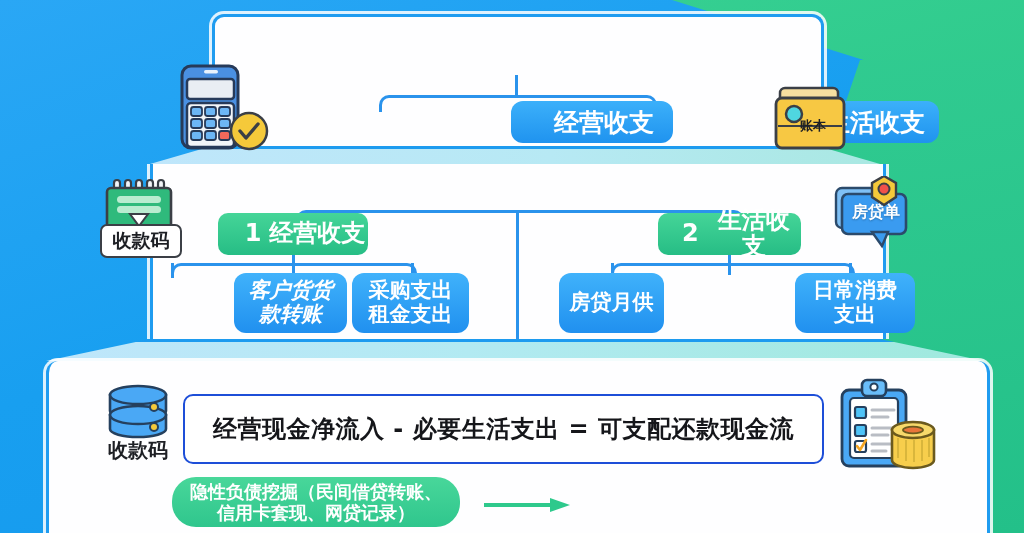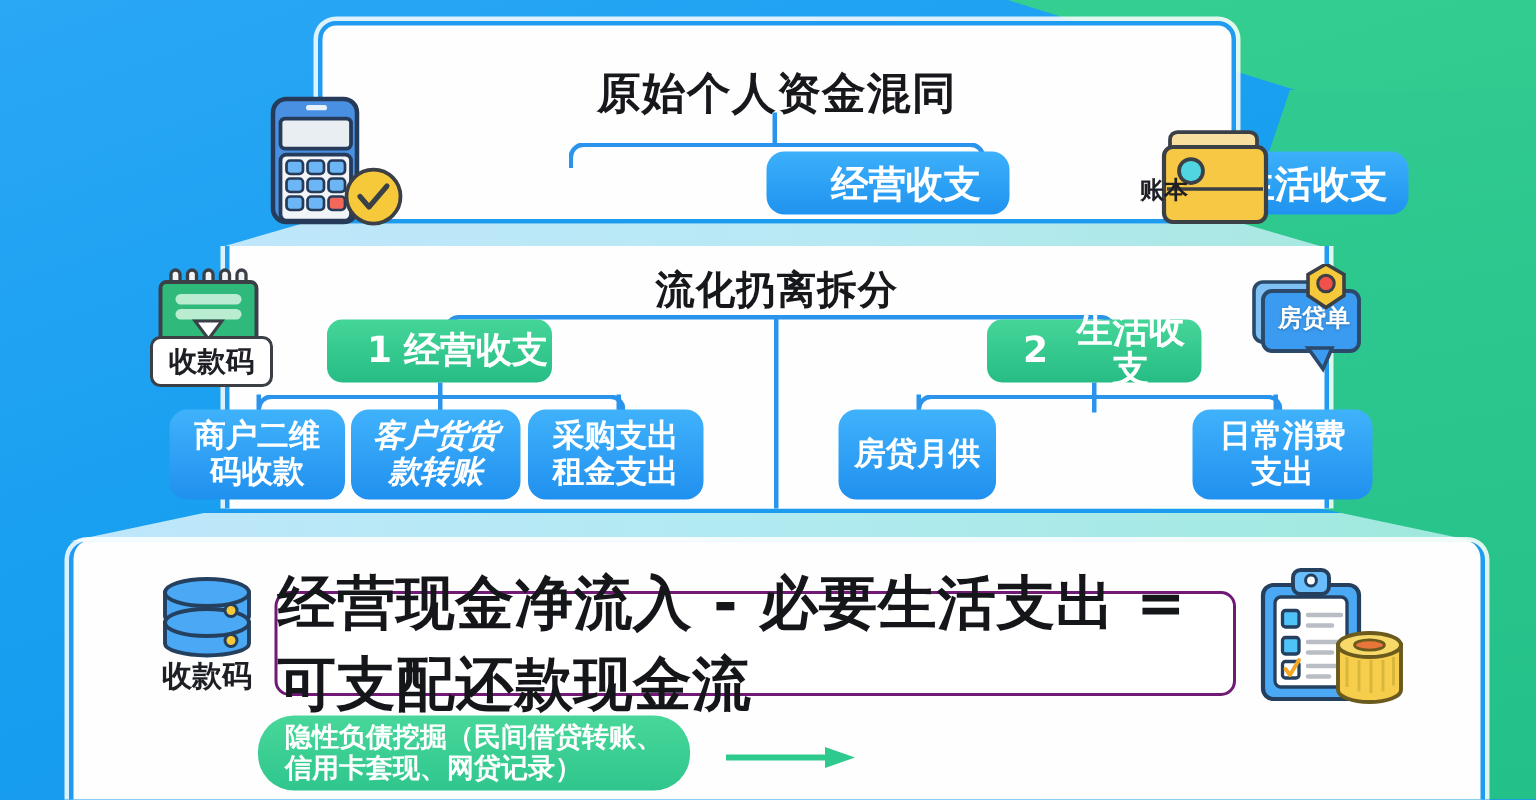--- a/index.html
+++ b/index.html
@@ -88,27 +88,27 @@
   #l5{left:677px;top:273px;width:107px;}
   #l6{left:795px;top:273px;width:120px;}
 
   
   .conn{position:absolute;background:#2a93ec;} .conn-v{width:3px;}
   .bracket{position:absolute;border:3px solid #2a93ec;border-bottom:none;border-radius:10px 10px 0 0;}
 
   
   #formula{
     position:absolute;left:183px;top:394px;width:637px;height:66px;
-    border:2px solid #701a75;border-radius:10px;background:#fff;
+    border:2px solid #1d4ed8;border-radius:10px;background:#fff;
     display:flex;align-items:center;justify-content:center;
-    font-size:39px;font-weight:bold;color:#15161a;letter-spacing:.5px;
+    font-size:24px;font-weight:bold;color:#15161a;letter-spacing:.5px;
   }
   #gbox1{position:absolute;left:172px;top:477px;width:288px;height:50px;
     background:linear-gradient(180deg,#48d79a 0%,#2fc68d 100%);border-radius:24px;
-    display:flex;align-items:center;justify-content:center;
+    display:flex;align-items:center;justify-content:center;text-align:center;
     color:#fff;font-weight:bold;font-size:18px;line-height:1.18;padding:0 8px;box-sizing:border-box;}
   #gbox2{position:absolute;left:582px;top:481px;width:270px;height:46px;
     background:linear-gradient(180deg,#48d79a 0%,#2fc68d 100%);border-radius:10px;
     display:flex;align-items:center;justify-content:center;
     color:#fff;font-weight:bold;font-size:22px;}
   #arrow{position:absolute;left:484px;top:498px;width:86px;height:14px;}
 
   
   .icon-wrap{position:absolute;}
   .tag{
@@ -121,33 +121,31 @@
 </head>
 <body>
 
 <div id="stage">
 
   <div class="bg-blue"></div>
   <div class="bg-green"></div>
   <div class="bg-green2"></div>
 
   <div class="tier" id="tier1">
-    <div class="tier-title" id="t1-title">原始个人资金混同</div>
 
     <div class="conn conn-v" style="left:300px;top:58px;height:22px;"></div>
     <div class="bracket" style="left:164px;top:78px;width:272px;height:14px;border-bottom:none;"></div>
 
     <div class="pill blue" id="p-top-1">经营收支</div>
     <div class="pill blue" id="p-top-2">生活收支</div>
   </div>
 
   <div id="band1"></div>
 
   <div class="tier" id="tier2">
-    <div class="tier-title" id="t2-title">流化扔离拆分</div>
 
     <div class="conn conn-v" style="left:363px;top:46px;height:129px;"></div>
 
     <div class="bracket" style="left:143px;top:46px;width:442px;height:14px;"></div>
     <div class="conn conn-v" style="left:143px;top:58px;height:12px;"></div>
     <div class="conn conn-v" style="left:585px;top:58px;height:12px;"></div>
   </div>
 
   <div class="pill green" id="h-1">
     <span>1</span>
@@ -165,24 +163,20 @@
   <div class="conn conn-v" style="left:171px;top:263px;height:12px;"></div>
   <div class="conn conn-v" style="left:411px;top:263px;height:12px;"></div>
   <div class="conn conn-v" style="left:292px;top:263px;height:12px;"></div>
 
   <div class="conn conn-v" style="left:728px;top:255px;height:10px;"></div>
   <div class="bracket" style="left:611px;top:263px;width:238px;height:12px;"></div>
   <div class="conn conn-v" style="left:611px;top:263px;height:12px;"></div>
   <div class="conn conn-v" style="left:849px;top:263px;height:12px;"></div>
   <div class="conn conn-v" style="left:728px;top:263px;height:12px;"></div>
 
-  <div class="leaf" id="l1">
-    <span><span>商户二维</span><br>
-    <span>码收款</span></span>
-  </div>
   <div class="leaf" id="l2">
     <span><span>客户货货</span><br>
     <span>款转账</span></span>
   </div>
   <div class="leaf" id="l4">
     <span>房贷月供</span>
   </div>
   <div class="leaf" id="l3">
     <span><span>采购支出</span><br>
     <span>租金支出</span></span>
@@ -236,21 +230,21 @@
   </div>
 
   <div class="icon-wrap" style="left:772px;top:86px;width:80px;height:66px;">
     <svg viewBox="0 0 80 66" width="80" height="66">
       <rect x="8" y="2" width="58" height="16" rx="5" fill="#f7dfa0" stroke="#3b3f46" stroke-width="2.5"></rect>
       <rect x="4" y="12" width="68" height="50" rx="6" fill="#f7c843" stroke="#3b3f46" stroke-width="2.8"></rect>
       <circle cx="22" cy="28" r="8" fill="#4fd6e0" stroke="#3b3f46" stroke-width="2.5"></circle>
       <line x1="6" y1="40" x2="70" y2="40" stroke="#3b3f46" stroke-width="2.2"></line>
     </svg>
   </div>
-  <div class="tag-plain" style="left:746px;top:117px;width:60px;font-size:16px;color:#1d1f24;">账本</div>
+  <div class="tag-plain" style="left:766px;top:117px;width:60px;font-size:13px;color:#1d1f24;text-align:right;">账本</div>
 
   <div class="icon-wrap" style="left:102px;top:178px;width:76px;height:68px;">
     <svg viewBox="0 0 76 68" width="76" height="68">
       <g stroke="#3b3f46" stroke-width="2.2" fill="#f2f4f7">
         <rect x="12" y="2" width="6" height="10" rx="3"></rect>
         <rect x="23" y="2" width="6" height="10" rx="3"></rect>
         <rect x="34" y="2" width="6" height="10" rx="3"></rect>
         <rect x="45" y="2" width="6" height="10" rx="3"></rect>
         <rect x="56" y="2" width="6" height="10" rx="3"></rect>
       </g>

